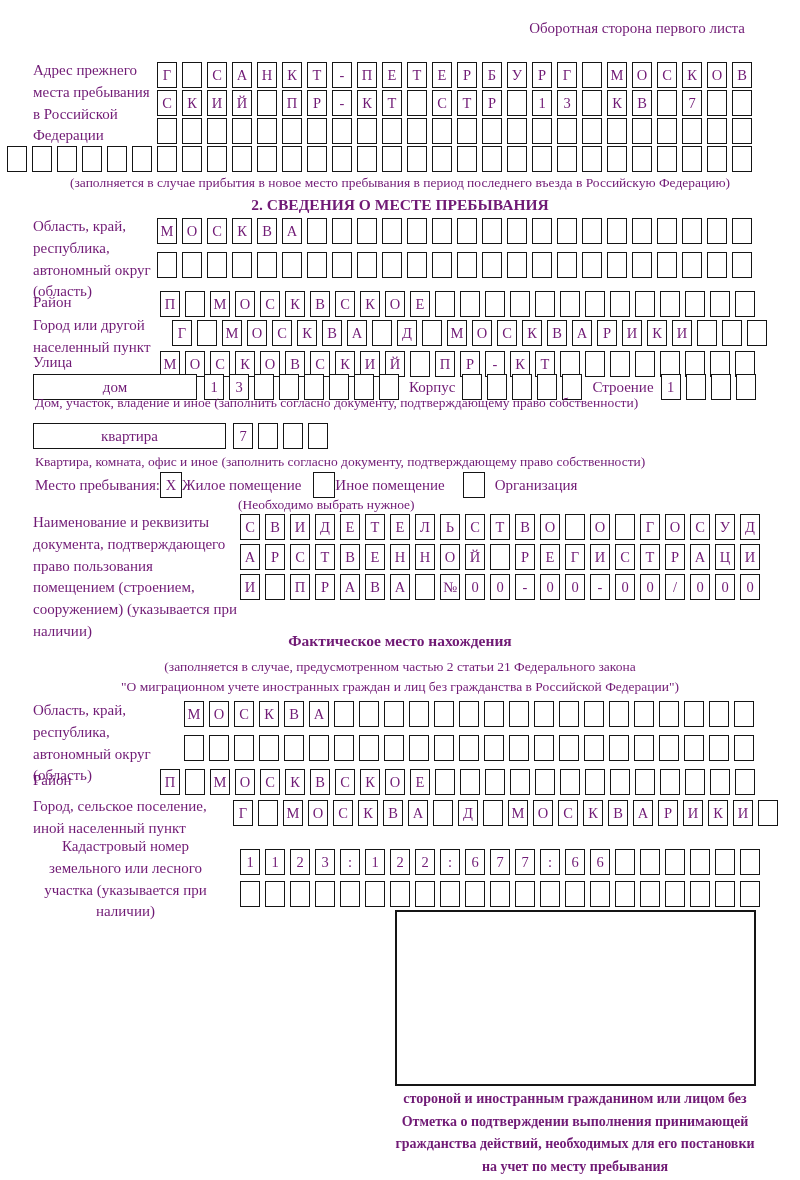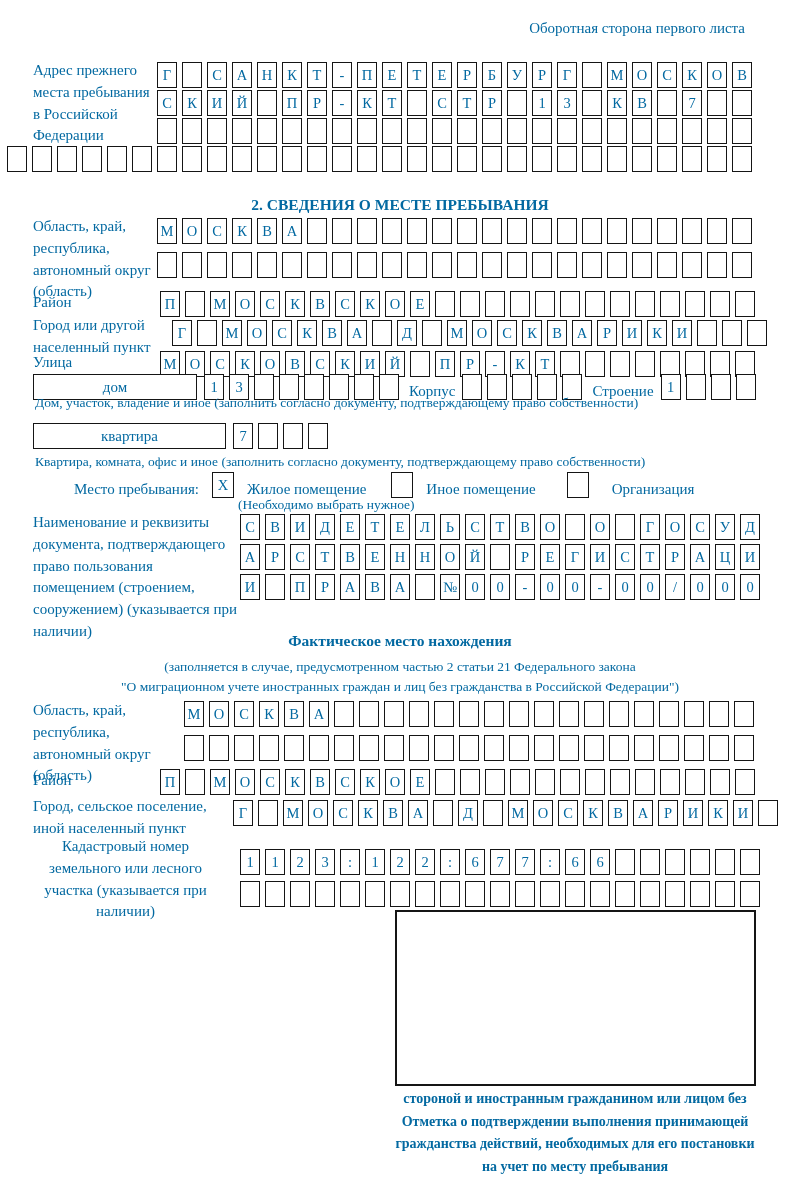--- a/index.html
+++ b/index.html
@@ -1,25 +1,25 @@
 <!DOCTYPE html>
 <html><head>
 <meta charset="utf-8">
 <style>
   html,body{margin:0;padding:0;background:#fff;}
-  .page{position:relative;width:800px;height:1180px;background:#fff;color:#0369a1;
+  .page{position:relative;width:800px;height:1180px;background:#fff;color:#701a75;
         font-family:"Liberation Serif", serif;font-size:15px;overflow:hidden;}
   .abs{position:absolute;}
   .lbl{line-height:1.45;}
   .boxrow{display:flex;gap:5px;}
   .cbox{flex:0 0 auto;width:20px;height:26px;border:1.7px solid #151515;box-sizing:border-box;
         display:flex;align-items:center;justify-content:center;font-size:14.5px;background:#fff;}
   .caption{width:800px;left:0;text-align:center;font-size:13.5px;}
   .title{width:800px;left:0;text-align:center;font-weight:bold;font-size:15.5px;}
-  .formrow{display:flex;align-items:flex-end;}
+  .formrow{display:flex;align-items:center;}
   .wide-lbl{border:1.7px solid #151515;box-sizing:border-box;height:26px;display:flex;
             align-items:center;justify-content:center;background:#fff;}
   .optbox{flex:0 0 auto;width:22px;height:26px;border:1.7px solid #151515;box-sizing:border-box;
           display:flex;align-items:center;justify-content:center;font-size:14.5px;}
   .stamp-rect{position:absolute;border:2px solid #151515;background:#fff;}
   .stamp-cap{text-align:center;font-weight:bold;font-size:14px;line-height:1.62;}
   .smallcap{font-size:13.5px;}
 </style>
 </head>
 <body>
@@ -132,20 +132,21 @@
       <span class="cbox"></span>
       <span class="cbox"></span>
       <span class="cbox"></span>
       <span class="cbox"></span>
       <span class="cbox"></span>
       <span class="cbox"></span>
       <span class="cbox"></span>
       <span class="cbox"></span>
       <span class="cbox"></span>
     </div>
+  <div class="abs caption" style="top:175px;">(заполняется в случае прибытия в новое место пребывания в период последнего въезда в Российскую Федерацию)</div>
 
   <div class="abs title" style="top:196px;">2. СВЕДЕНИЯ О МЕСТЕ ПРЕБЫВАНИЯ</div>
 
   <div class="abs lbl" style="top:216px;left:33px;width:118px;">Область, край, республика, автономный округ (область)</div>
   <div class="abs boxrow" style="top:218px;left:157px;">
       <span class="cbox">М</span>
       <span class="cbox">О</span>
       <span class="cbox">С</span>
       <span class="cbox">К</span>
       <span class="cbox">В</span>
@@ -314,21 +315,21 @@
     <div class="wide-lbl" style="width:193px;">квартира</div>
     <div class="boxrow">
         <span class="cbox">7</span>
         <span class="cbox"></span>
         <span class="cbox"></span>
         <span class="cbox"></span>
       </div>
   </div>
   <div class="abs smallcap" style="top:454px;left:35px;">Квартира, комната, офис и иное (заполнить согласно документу, подтверждающему право собственности)</div>
 
-  <div class="abs formrow" style="top:472px;left:35px;gap:13px;margin-left:39px;">
+  <div class="abs formrow" style="top:472px;left:35px;">
     <div>Место пребывания:</div>
     <div class="optbox">X</div>
     <div>Жилое помещение</div>
     <div class="optbox" style="margin-left:12px;"></div>
     <div>Иное помещение</div>
     <div class="optbox" style="margin-left:18px;"></div>
     <div style="margin-left:10px;">Организация</div>
   </div>
   <div class="abs smallcap" style="top:497px;left:238px;">(Необходимо выбрать нужное)</div>
 

